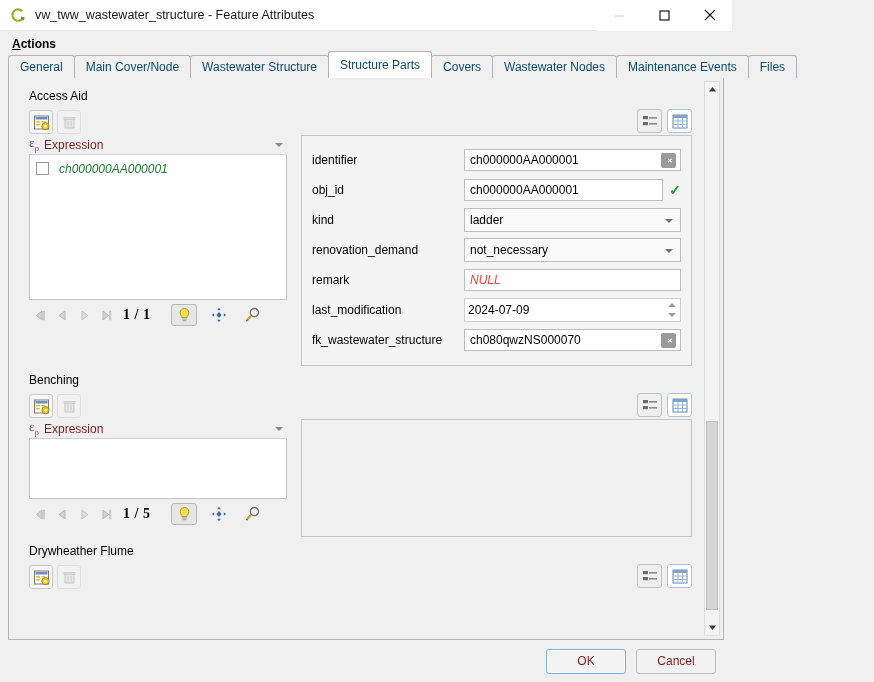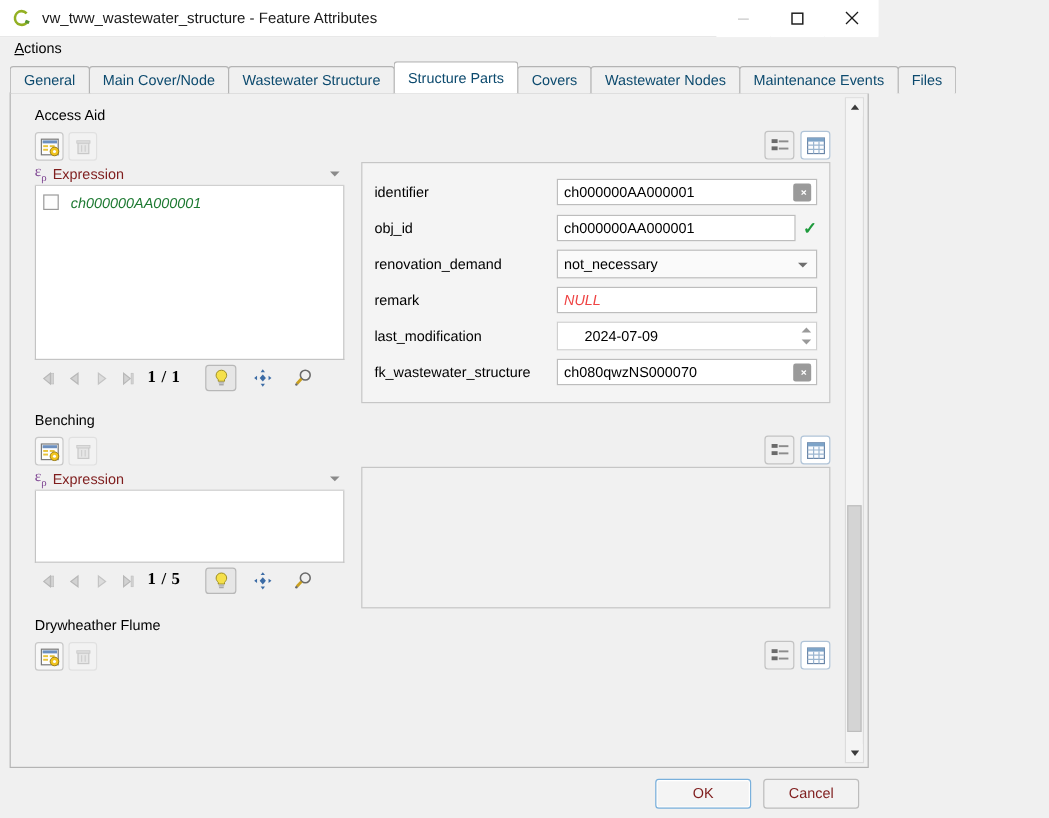--- a/index.html
+++ b/index.html
@@ -42,22 +42,23 @@
     width: 45px; height: 31px;
     display: flex; align-items: center; justify-content: center;
     background: #ffffff;
   }
   .winbtn svg { display: block; }
 
   
   .menubar {
     height: 22px; flex: 0 0 22px;
     background: #f0f0f0;
-    display: flex; align-items: flex-start;
+    display: flex; align-items: flex-end;
     padding-left: 8px;
+    font-weight: bold;
   }
   .menuitem {
     font-size: 12px; color: #000;
     padding: 2px 4px;
   }
   .menuitem u { text-decoration: underline; }
 
   
   .tabstrip {
     flex: 0 0 25px;
@@ -314,21 +315,21 @@
     border-right: 4px solid transparent;
     border-top: 4px solid #6e6e6e;
   }
   .spin {
     flex: 1 1 auto;
     height: 24px;
     border: 1px solid #cfcfcf;
     background: #ffffff;
     font-size: 12px;
     display: flex; align-items: center;
-    padding-left: 22px;
+    padding-left: 3px;
     position: relative;
   }
   .spin-arrows {
     position: absolute; right: 2px; top: 1px;
     width: 13px; height: 20px;
     display: flex; flex-direction: column;
     align-items: center; justify-content: space-around;
   }
   .spin-up, .spin-dn {
     width: 0; height: 0;
@@ -548,20 +549,29 @@
               <div class="frow">
                 <span class="flabel">obj_id</span>
                 <span class="fctl">
                   <span class="inp">
                     <span>ch000000AA000001</span>
                   </span>
                   <span class="checkok">✓</span>
                 </span>
               </div>
 
+              <div class="frow">
+                <span class="flabel">kind</span>
+                <span class="fctl">
+                  <span class="combo">
+                    <span>ladder</span>
+                    <span class="combo-caret"></span>
+                  </span>
+                </span>
+              </div>
 
               <div class="frow">
                 <span class="flabel">renovation_demand</span>
                 <span class="fctl">
                   <span class="combo">
                     <span>not_necessary</span>
                     <span class="combo-caret"></span>
                   </span>
                 </span>
               </div>

